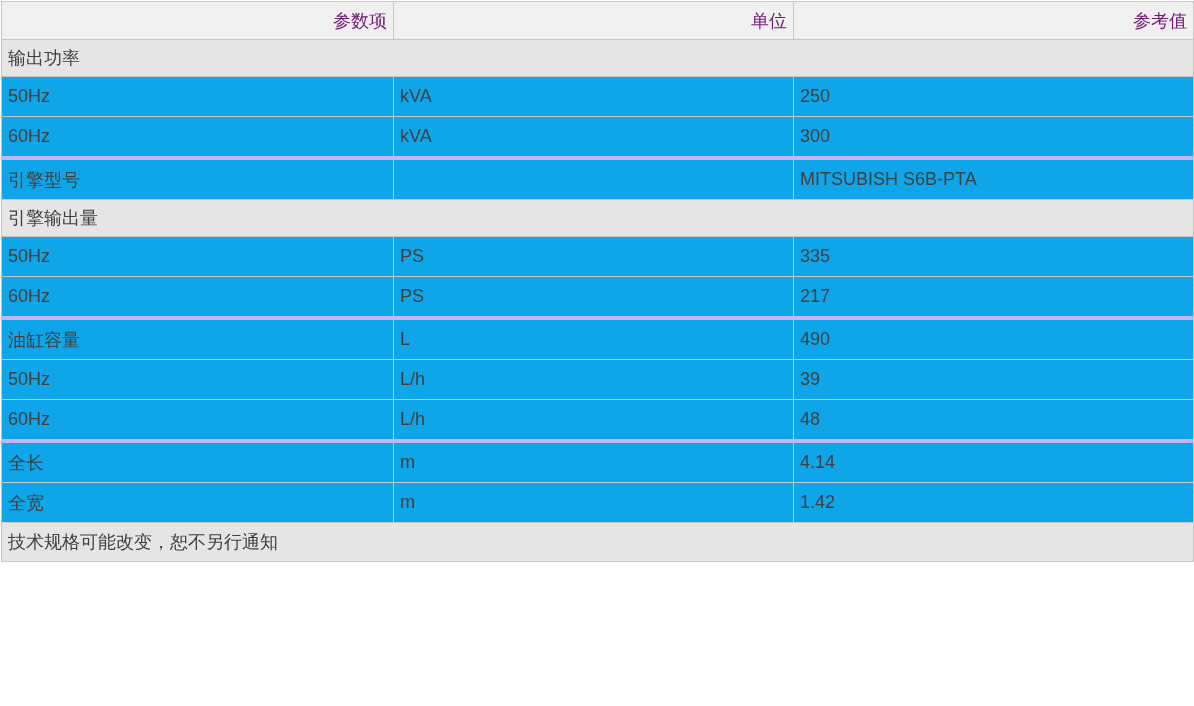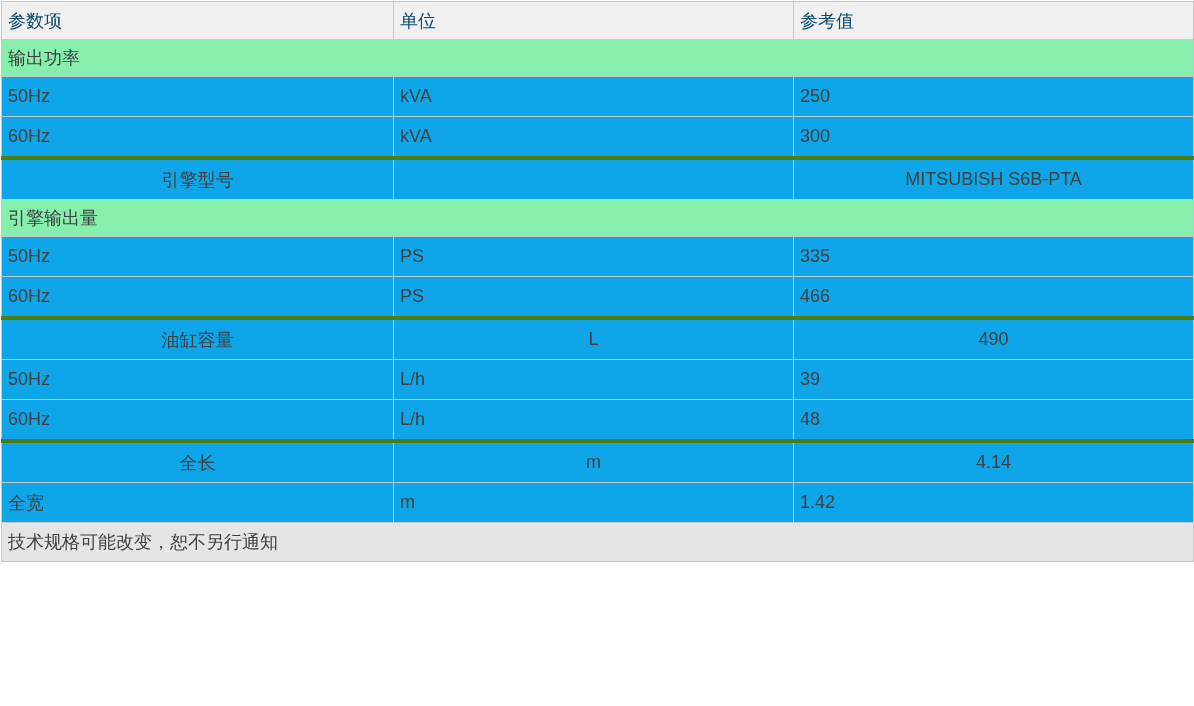--- a/index.html
+++ b/index.html
@@ -23,36 +23,35 @@
     border: 1px solid #c7c7c7;
     font-size: 18px;
     font-weight: 400;
     padding: 0 6px;
     vertical-align: middle;
     overflow: hidden;
     white-space: nowrap;
   }
   .spec-table th {
     background: #f0f0f0;
-    text-align: left;
+    text-align: right;
     height: 37px;
-    color: #0c4a6e;
+    color: #701a75;
   }
   .spec-table td {
     height: 39px;
     text-align: left;
     background: #0ea5e9;
   }
   tr.section-row td {
-    background: #86efac;
+    background: #e5e5e5;
     height: 36px;
   }
   tr.group-start td {
-    border-top: 4px solid #4d7c0f;
-    text-align: center;
+    border-top: 4px solid #c4b5fd;
   }
   tr.footer-row td {
     background: #e5e5e5;
     height: 38px;
   }
 </style>
 </head>
 <body>
 
 <table class="spec-table">
@@ -91,21 +90,21 @@
       <td colspan="3">引擎输出量</td>
     </tr>
     <tr>
       <td>50Hz</td>
       <td>PS</td>
       <td>335</td>
     </tr>
     <tr>
       <td>60Hz</td>
       <td>PS</td>
-      <td>466</td>
+      <td>217</td>
     </tr>
     <tr class="group-start">
       <td>油缸容量</td>
       <td>L</td>
       <td>490</td>
     </tr>
     <tr>
       <td>50Hz</td>
       <td>L/h</td>
       <td>39</td>

